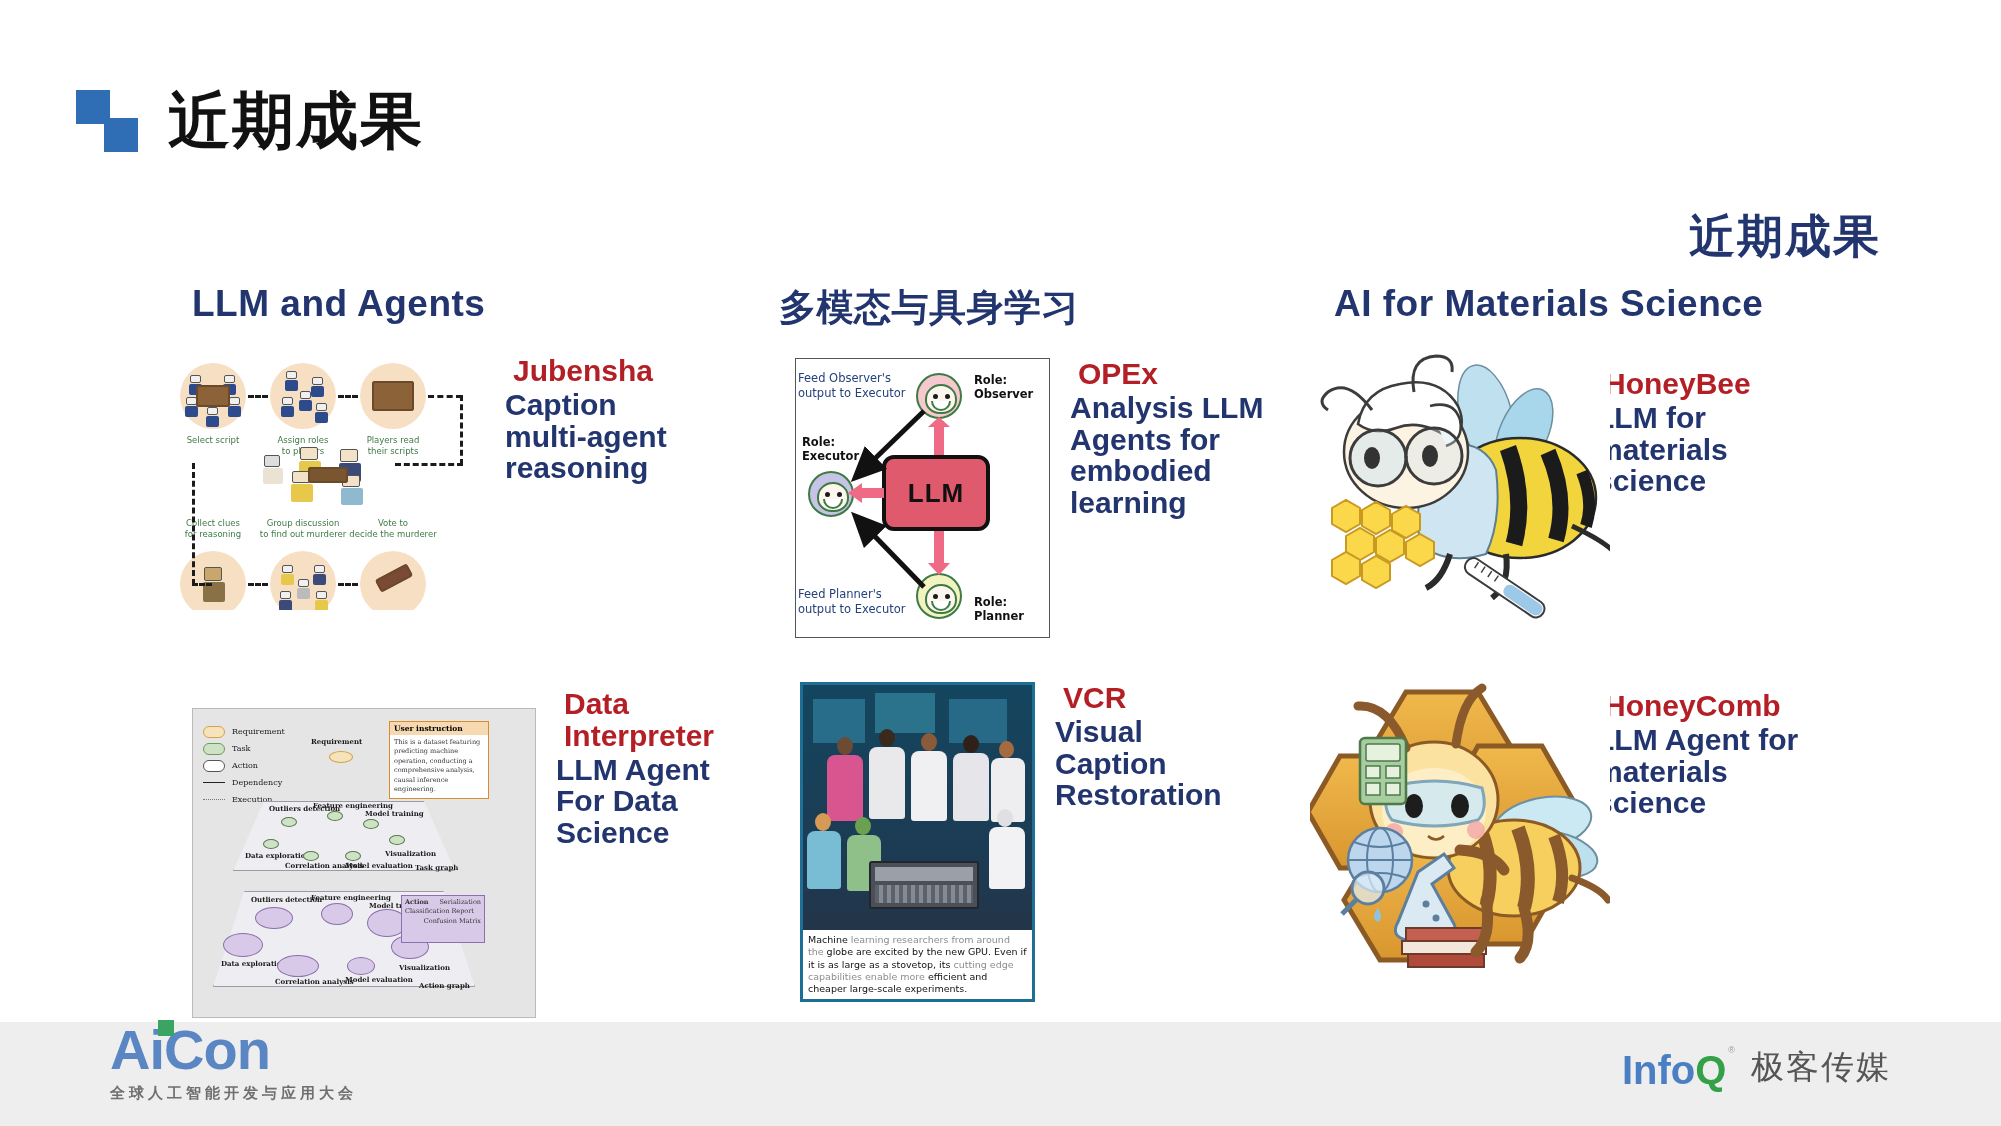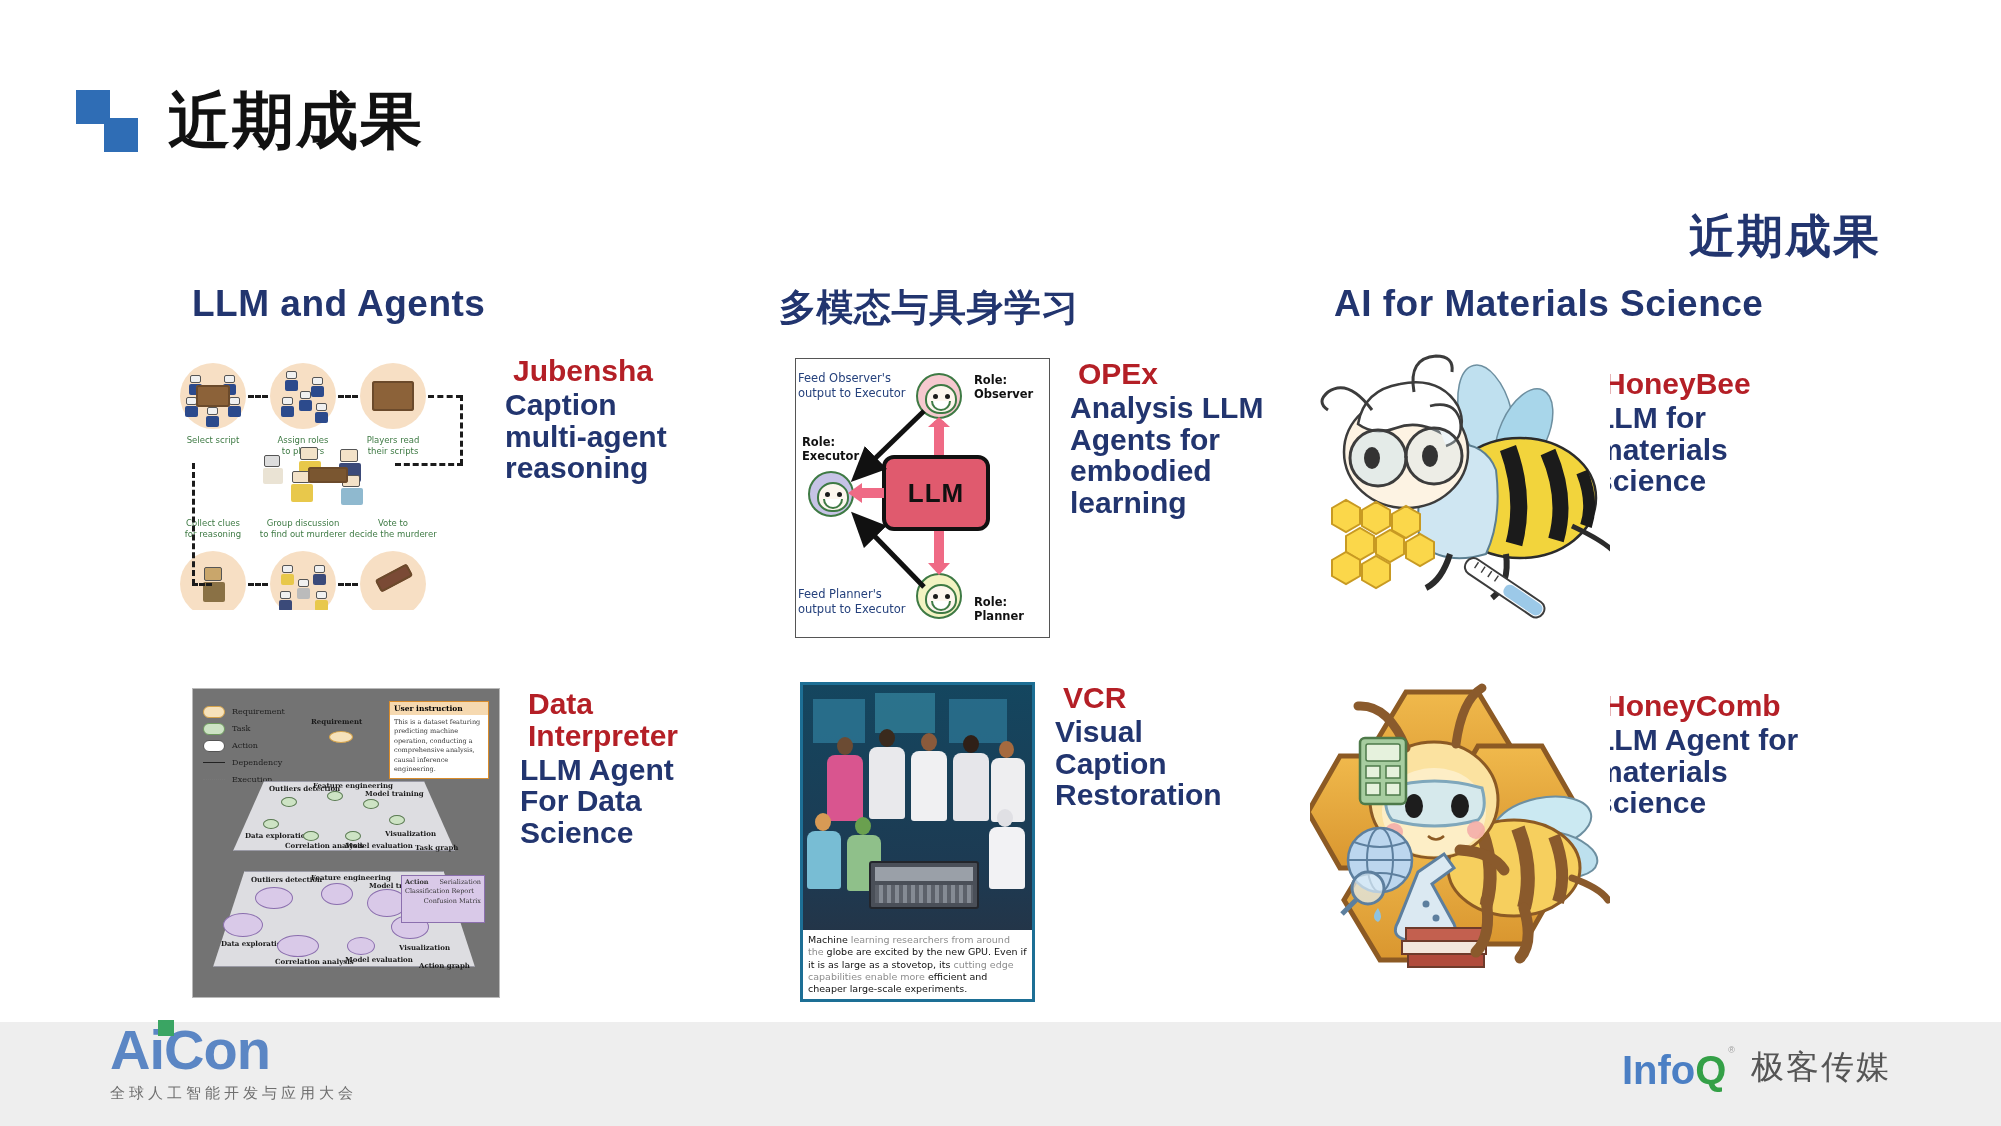--- a/index.html
+++ b/index.html
@@ -41,21 +41,21 @@
             font-family: "DejaVu Sans", sans-serif; line-height: 1.25; }
   .jb-dash { position: absolute; border-top: 3px dashed #1b1b1b; }
   .jb-dashv { position: absolute; border-left: 3px dashed #1b1b1b; }
   .pixman { position: absolute; width: 15px; height: 20px; }
   .pixman .h { position: absolute; left: 2px; top: 0; width: 11px; height: 8px; background: #f0f0f0; border: 1px solid #555; border-radius: 2px; }
   .pixman .b { position: absolute; left: 1px; top: 9px; width: 13px; height: 11px; background: #2c4a8c; border-radius: 2px; }
   .book { position: absolute; width: 34px; height: 22px; background: #8c6239; border-radius: 3px;
           box-shadow: inset 0 0 0 2px #6b4a2b; }
 
   
-  .di { width: 308px; height: 310px; border: 1px solid #b9b9b9; background: #737373; }
+  .di { width: 344px; height: 310px; border: 1px solid #b9b9b9; background: #e5e5e5; margin-top: 20px; }
   .di-legend { position: absolute; left: 10px; top: 14px; font-size: 8px; color: #222;
                font-family: "DejaVu Serif", serif; }
   .di-legend .row { display: flex; align-items: center; height: 17px; }
   .di-chip { width: 22px; height: 12px; border-radius: 7px; margin-right: 7px; border: 1px solid #777; }
   .di-plane { position: absolute; background: rgba(240,240,244,.85); border: 1px solid #9a9aa5; }
   .di-node { position: absolute; border-radius: 50%; border: 1px solid #5a7a52; }
   .di-txt { position: absolute; font-size: 7px; color: #1a1a1a; font-family: "DejaVu Serif", serif; font-weight: 700; }
   .di-callout { position: absolute; border: 1px solid #d98c2b; background: #fff; }
   .di-callout .hd { background: #f6d9b0; font-size: 7.5px; font-weight: 700; padding: 2px 4px;
                     font-family: "DejaVu Serif", serif; }
@@ -89,21 +89,21 @@
   .vcr-cap .masked { color: #8d8d8d; }
   .person { position: absolute; border-radius: 8px 8px 3px 3px; }
   .phead { position: absolute; border-radius: 50%; }
 
   
   .beewrap { position: relative; }
   
   .footer { position: absolute; left: 0; bottom: 0; width: 2001px; height: 104px; background: #eeeeee; }
   .aicon { position: absolute; left: 110px; top: 1022px; }
   .aicon-word { font-size: 56px; font-weight: 700; color: #5b86c4; letter-spacing: -1px; line-height: 1; }
-  .aicon-sub { font-size: 15px; color: #6f6f6f; letter-spacing: 4px; margin-top: 6px; }
+  .aicon-sub { font-size: 15px; color: #6f6f6f; letter-spacing: 4px; margin-top: 6px; font-weight: bold; }
   .infoq { position: absolute; right: 110px; top: 1045px; display: flex; align-items: flex-end; }
   .infoq-i { font-size: 40px; font-weight: 700; color: #4b7fc4; line-height: 1; }
   .infoq-q { font-size: 40px; font-weight: 700; color: #34a047; line-height: 1; }
   .infoq-cn { font-size: 33px; color: #555; margin-left: 16px; letter-spacing: 2px; }
   .infoq-tm { font-size: 9px; color: #9a9a9a; margin-left: 2px; align-self: flex-start; }
 </style>
 </head>
 <body>
 
 <div id="slide">

